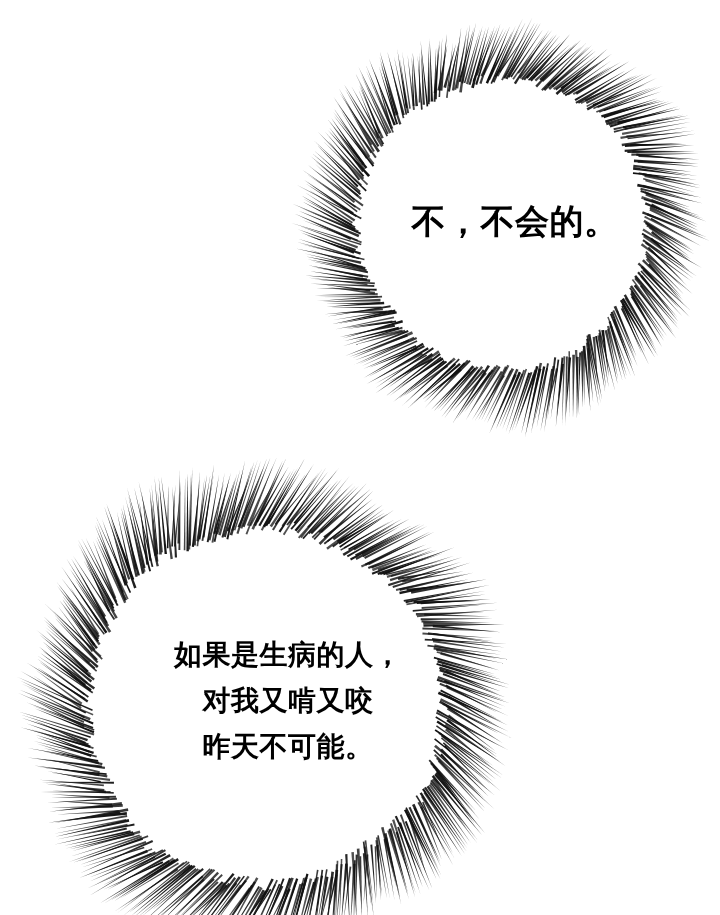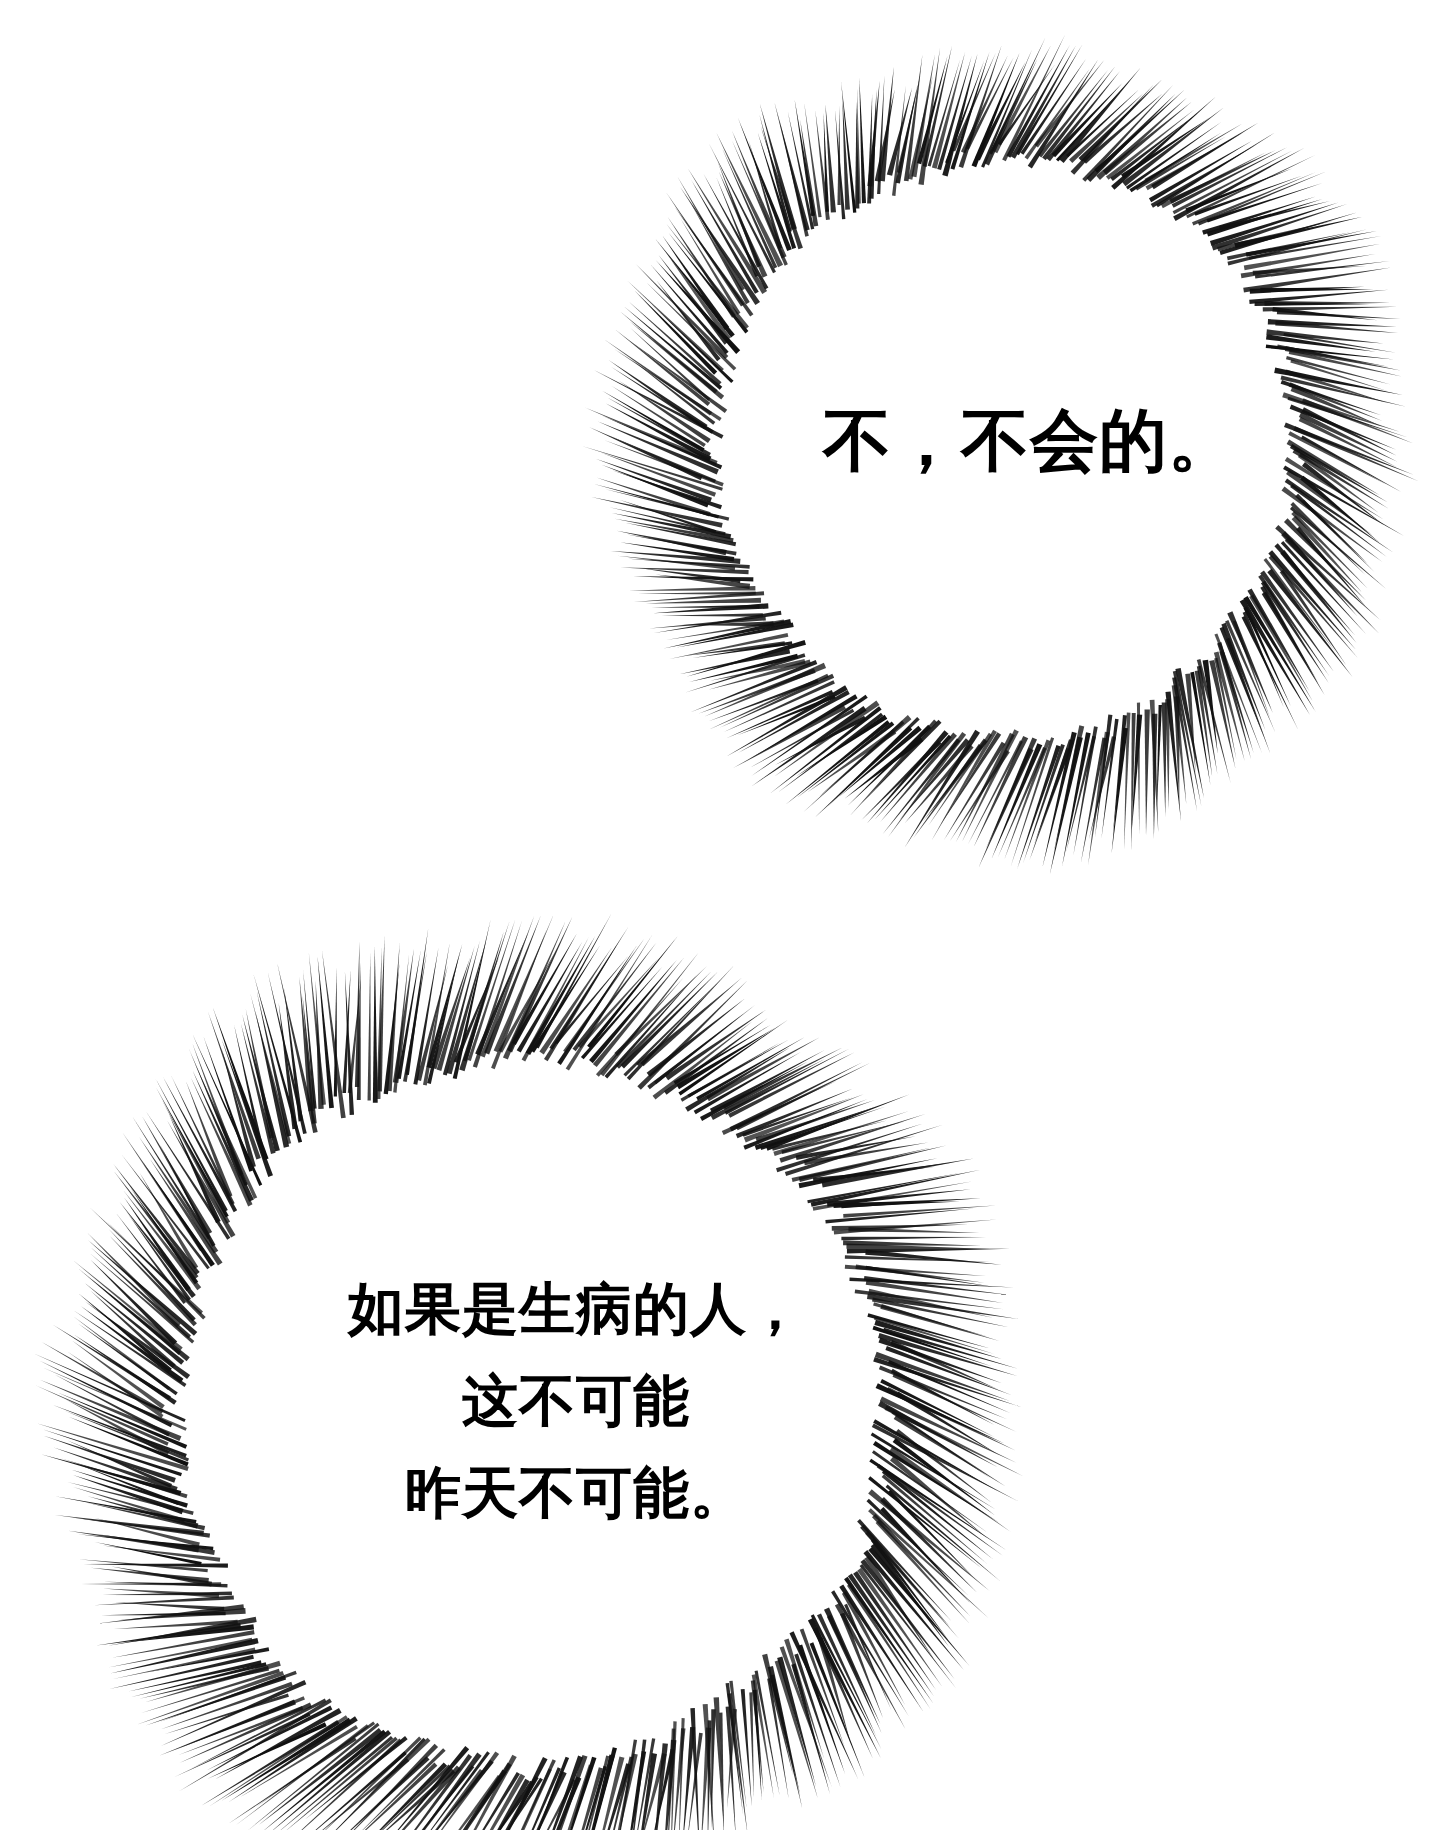--- a/index.html
+++ b/index.html
@@ -1003,18 +1003,18 @@
         <polygon points="418.97,215.61 419.62,214.05 480.37,240.64" fill="#111111" opacity="0.96"></polygon>
         <polygon points="414.43,218.66 415.19,216.78 478.54,243.67" fill="#111111" opacity="0.83"></polygon>
         <polygon points="420.42,220.13 421.32,218.43 472.31,246.53" fill="#111111" opacity="0.91"></polygon>
         <polygon points="421.26,222.34 422.00,220.73 483.34,249.94" fill="#111111" opacity="0.81"></polygon>
         <polygon points="415.12,225.31 416.01,223.50 472.17,252.44" fill="#111111" opacity="0.97"></polygon>
         <polygon points="412.80,228.05 413.92,225.59 477.21,255.74" fill="#111111" opacity="0.98"></polygon>
         <polygon points="418.09,229.87 419.20,227.54 482.71,259.21" fill="#111111" opacity="0.77"></polygon>
       </svg>
     <div class="bubble-text">
       <span class="line">如果是生病的人，</span>
-      <span class="line">这不可能</span>
+      <span class="line">对我又啃又咬</span>
       <span class="line">昨天不可能。</span>
     </div>
   </div>
 
 </div>
 
 </body></html>

